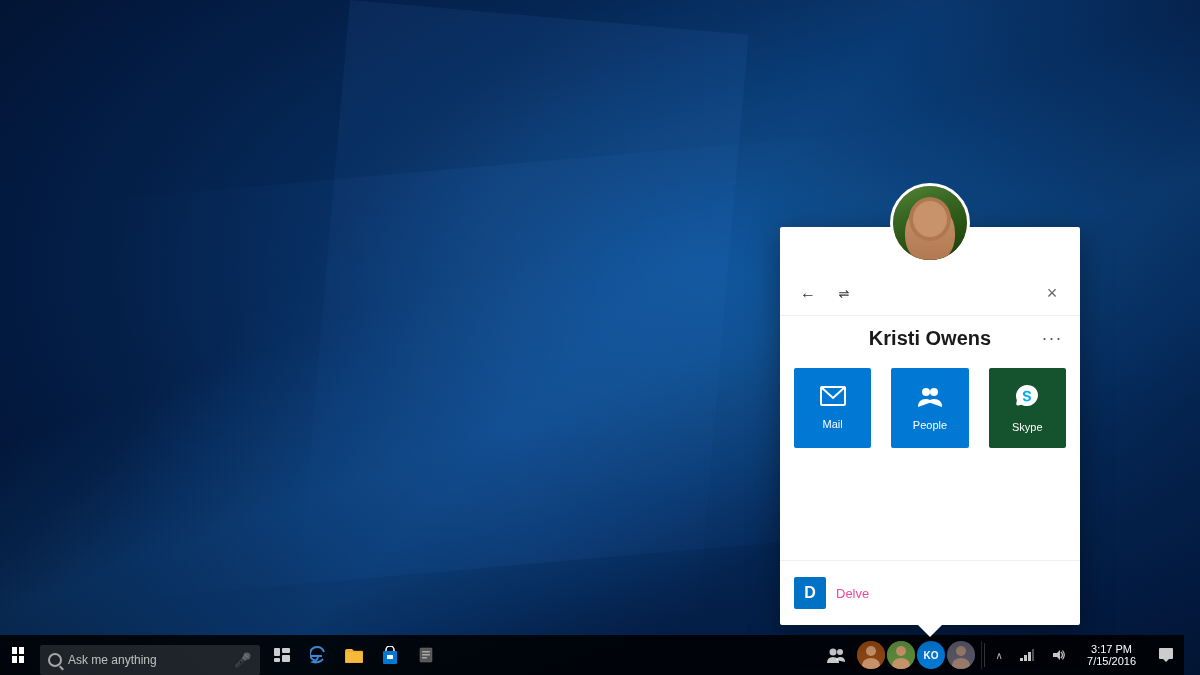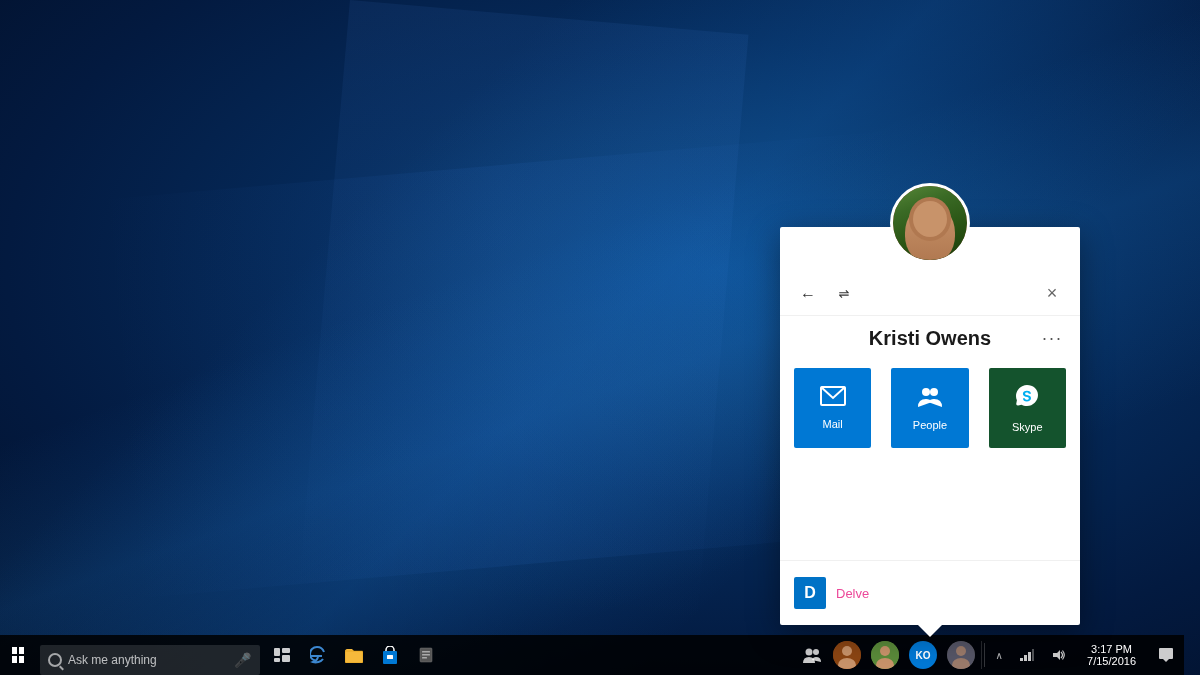--- a/index.html
+++ b/index.html
@@ -122,21 +122,21 @@
       width: 32px; height: 40px;
       display: flex; align-items: center; justify-content: center;
       cursor: pointer;
       color: rgba(255,255,255,0.8);
       font-size: 13px;
     }
 
     .taskbar-contacts {
       display: flex;
       align-items: center;
-      gap: 10px;
+      gap: 2px;
       padding: 0 6px;
       border-right: 1px solid rgba(255,255,255,0.15);
     }
 
     .contact-avatar {
       width: 28px; height: 28px;
       border-radius: 50%;
       overflow: hidden;
       cursor: pointer;
       display: flex; align-items: center; justify-content: center;

